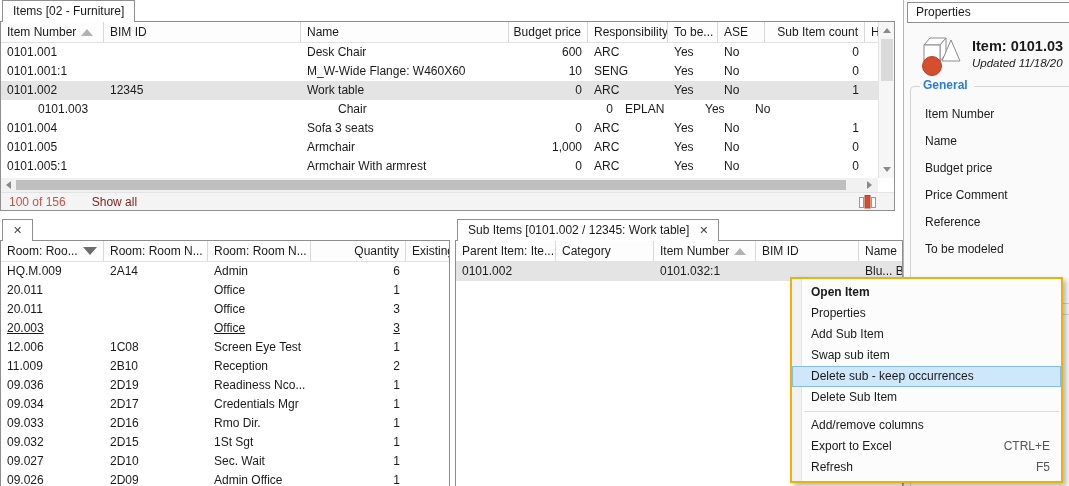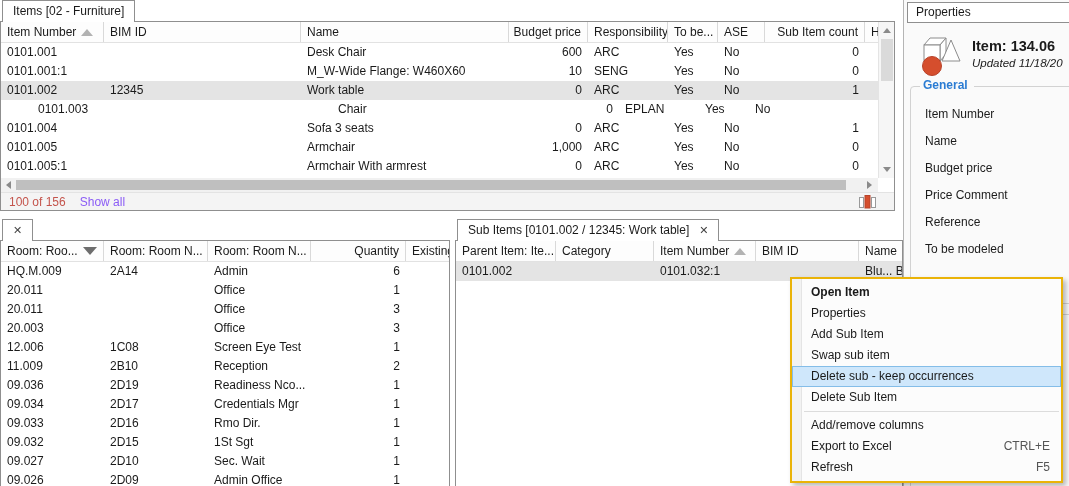--- a/index.html
+++ b/index.html
@@ -37,21 +37,21 @@
   .arr-down  { border-left:4px solid transparent; border-right:4px solid transparent; border-top:5px solid #8a8a8a; }
   .arr-left  { border-top:4px solid transparent; border-bottom:4px solid transparent; border-right:5px solid #8a8a8a; }
   .arr-right { border-top:4px solid transparent; border-bottom:4px solid transparent; border-left:5px solid #8a8a8a; }
   .h-thumb { position:absolute; top:2px; height:10px; background:#bfbfbf; }
   .v-thumb { position:absolute; left:2px; width:12px; background:#dadada; }
 
   
   .status-bar { position:absolute; left:0; right:0; bottom:0; height:18px; background:#f4f4f4;
                 border-top:1px solid #e3e3e3; display:flex; align-items:center; }
   .status-count { color:#c4544c; margin-left:8px; }
-  .status-showall { color:#8b5cf6; margin-left:14px; cursor:default; }
+  .status-showall { color:#7f1d1d; margin-left:26px; cursor:default; }
   .col-icon { position:absolute; right:16px; top:2px; }
 
   
   .props { position:absolute; left:903px; top:0; width:180px; height:486px; background:#fafafa;
            border-left:1px solid #b5b5b5; }
   .props-header { position:absolute; left:3px; top:2px; width:200px; height:21px; background:#fff;
                   border:1px solid #8f8f8f; line-height:19px; padding-left:8px; }
   .props-item-head { position:absolute; left:14px; top:32px; display:flex; gap:10px; align-items:flex-start; }
   .props-item-title { font-weight:bold; font-size:14.5px; margin-top:6px; white-space:nowrap; }
   .props-updated { font-style:italic; font-size:11.5px; margin-top:3px; white-space:nowrap; }
@@ -269,21 +269,21 @@
         </div>
 
         <div class="trow" style="grid-template-columns:103px 104px 103px 95px 43px;">
           <div class="tc">20.011</div>
           <div class="tc"></div>
           <div class="tc">Office</div>
           <div class="tc num">3</div>
           <div class="tc"></div>
         </div>
 
-        <div class="trow" style="grid-template-columns:103px 104px 103px 95px 43px;">
+        <div class="trow" style="grid-template-columns:103px 104px 103px 95px 43px;text-decoration:underline;">
           <div class="tc">20.003</div>
           <div class="tc"></div>
           <div class="tc">Office</div>
           <div class="tc num">3</div>
           <div class="tc"></div>
         </div>
 
         <div class="trow" style="grid-template-columns:103px 104px 103px 95px 43px;">
           <div class="tc">12.006</div>
           <div class="tc">1C08</div>
@@ -392,21 +392,21 @@
 
     <div class="props-item-head">
       <svg width="44" height="46" viewBox="0 0 44 46">
         <polygon points="6,13 12,6 28,6 22,13" fill="#fff" stroke="#8c8c8c"></polygon>
         <polygon points="22,13 28,6 28,22 22,29" fill="#fff" stroke="#8c8c8c"></polygon>
         <rect x="6" y="13" width="16" height="16" fill="#fff" stroke="#8c8c8c"></rect>
         <polygon points="33,8 42,29 24,29" fill="#fff" stroke="#8c8c8c"></polygon>
         <circle cx="14" cy="34" r="9.5" fill="#d54e2d" stroke="#b8432a"></circle>
       </svg>
       <div>
-        <div class="props-item-title">Item: 134.06</div>
+        <div class="props-item-title">Item: 0101.03</div>
         <div class="props-updated">Updated 11/18/20</div>
       </div>
     </div>
 
     <div class="groupbox gb-general">
       <div class="legend">General</div>
       <div>
 
           <div class="pfield">Item Number</div>
 

